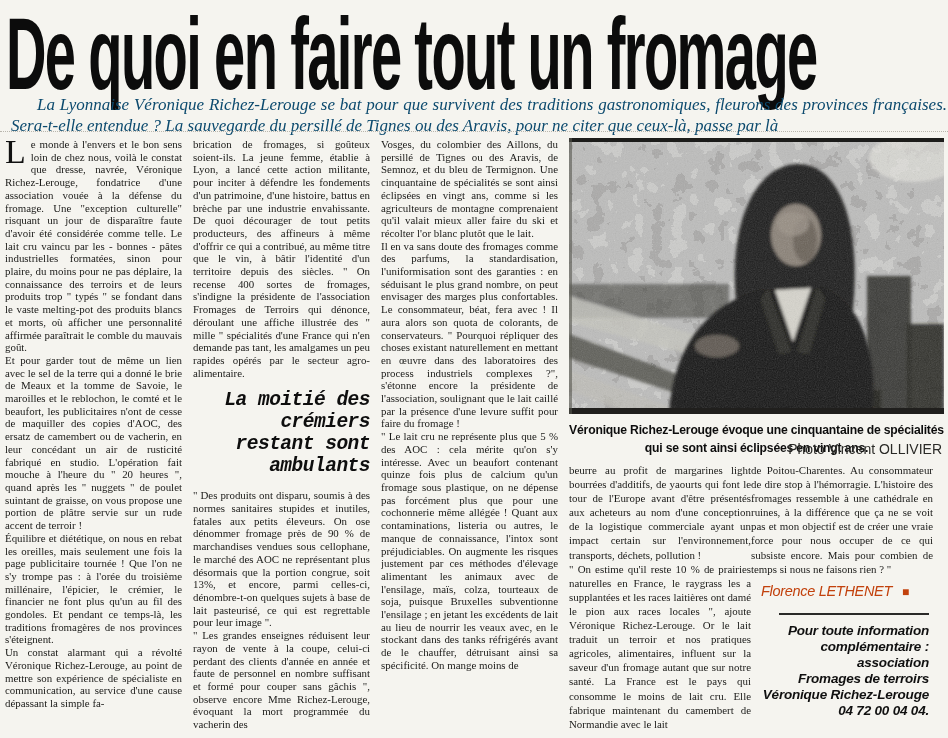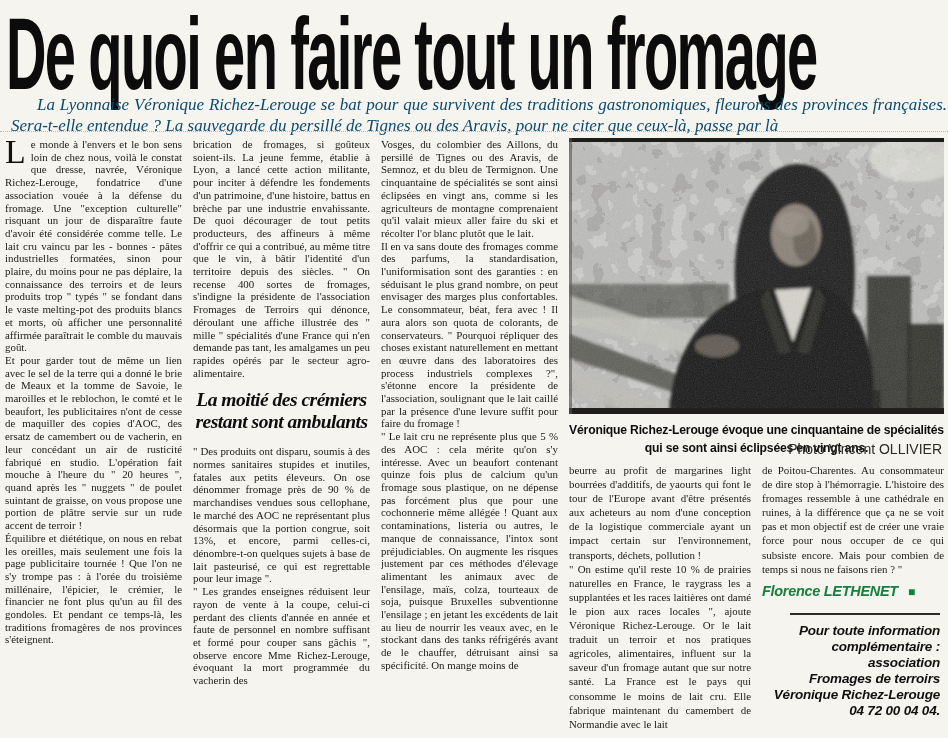--- a/index.html
+++ b/index.html
@@ -34,53 +34,53 @@
   .col{
     width:177px; flex:none; height:600px; overflow:hidden;
     font-size:10.9px; line-height:12.7px; text-align:justify;
   }
   .col p{margin:0; padding:0;}
   .dropcap{
     float:left; font-size:34px; line-height:25px;
     padding:1px 5px 0 0; font-weight:normal; color:#111;
   }
   .crosshead{
-    font-family:Liberation Serif, serif;
+    font-family:Liberation Mono, monospace;
     font-weight:bold; font-style:italic;
     font-size:19.5px !important; line-height:22px !important;
-    text-align:center; letter-spacing:-0.5px;
+    text-align:right; letter-spacing:-0.5px;
     margin:10px 0 12px 0 !important; color:#0e0e0e;
   }
   
   .right-block{width:375px; flex:none;}
   .photo{
     width:375px; height:276px; display:block; background:#9b9b94;
   }
   .caption-wrap{position:relative; margin-top:7px;}
   .caption{
     margin:0; font-family:"Liberation Sans", sans-serif;
     font-weight:bold; font-size:12.2px; line-height:18px;
     letter-spacing:-0.2px; white-space:pre-line; color:#0d0d0d;text-align:center;
   }
   .credit{
     position:absolute; right:2px; bottom:0;
     font-family:"Liberation Sans", sans-serif;
     font-weight:normal; font-size:14px; color:#2a2a27;
   }
-  .sub-cols{display:flex; gap:11px; margin-top:6px;}
+  .sub-cols{display:flex; margin-top:6px;}
   .sub-col{
     width:182px; flex:none; height:276px; overflow:hidden;
     font-size:10.9px; line-height:14.1px; text-align:justify;
   }
   .sub-col p{margin:0;}
   .byline{
-    margin:8px 14px 0 0 !important; text-align:left;
-    font-family:"Liberation Sans", sans-serif;
-    font-weight:bold; font-style:italic; font-size:14.5px;
-    letter-spacing:-0.3px; color:#15803d;
+    margin:8px 14px 0 0 !important; text-align:center;
+    font-family:"Liberation Sans", sans-serif;
+    font-weight:normal; font-style:italic; font-size:14.5px;
+    letter-spacing:-0.3px; color:#c2410c;
   }
   .byline-square{font-style:normal; font-size:12px; margin-left:10px;}
   .infobox{margin-top:14px;}
   .infobox-rule{
     width:150px; margin:0 4px 8px auto;
     border-top:2px solid #2a2a28;
   }
   .infobox-text{
     margin:0 4px 0 0 !important; text-align:right;
     font-family:"Liberation Sans", sans-serif;
@@ -99,20 +99,21 @@
   <p class="standfirst">La Lyonnaise Véronique Richez-Lerouge se bat pour que survivent des traditions gastronomiques, fleurons des provinces françaises. Sera-t-elle entendue ? La sauvegarde du persillé de Tignes ou des Aravis, pour ne citer que ceux-là, passe par là</p>
 
   <div class="rule-dotted"></div>
 
   <div class="body">
 
     <div class="col">
       <p><span class="dropcap">L</span><span>e monde à l'envers et le bon sens loin de chez nous, voilà le constat que dresse, navrée, Véronique Richez-Lerouge, fondatrice d'une association vouée à la défense du fromage. Une "exception culturelle" risquant un jour de disparaître faute d'avoir été considérée comme telle. Le lait cru vaincu par les - bonnes - pâtes industrielles formatées, sinon pour plaire, du moins pour ne pas déplaire, la connaissance des terroirs et de leurs produits trop " typés " se fondant dans le vaste melting-pot des produits blancs et morts, où afficher une personnalité affirmée paraîtrait le comble du mauvais goût.</span></p>
       <p>Et pour garder tout de même un lien avec le sel de la terre qui a donné le brie de Meaux et la tomme de Savoie, le maroilles et le reblochon, le comté et le beaufort, les publicitaires n'ont de cesse de maquiller des copies d'AOC, des ersatz de camembert ou de vacherin, en leur concédant un air de rusticité fabriqué en studio. L'opération fait mouche à l'heure du " 20 heures ", quand après les " nuggets " de poulet suintant de graisse, on vous propose une portion de plâtre servie sur un rude accent de terroir !</p>
       <p>Équilibre et diététique, on nous en rebat les oreilles, mais seulement une fois la page publicitaire tournée ! Que l'on ne s'y trompe pas : à l'orée du troisième millénaire, l'épicier, le crémier, le financier ne font plus qu'un au fil des gondoles. Et pendant ce temps-là, les traditions fromagères de nos provinces s'éteignent.</p>
+      <p>Un constat alarmant qui a révolté Véronique Richez-Lerouge, au point de mettre son expérience de spécialiste en communication, au service d'une cause dépassant la simple fa-</p>
     </div>
 
     <div class="col">
       <p>brication de fromages, si goûteux soient-ils. La jeune femme, établie à Lyon, a lancé cette action militante, pour inciter à défendre les fondements d'un patrimoine, d'une histoire, battus en brèche par une industrie envahissante. De quoi décourager de tout petits producteurs, des affineurs à même d'offrir ce qui a contribué, au même titre que le vin, à bâtir l'identité d'un territoire depuis des siècles. " On recense 400 sortes de fromages, s'indigne la présidente de l'association Fromages de Terroirs qui dénonce, déroulant une affiche illustrée des " mille " spécialités d'une France qui n'en demande pas tant, les amalgames un peu rapides opérés par le secteur agro-alimentaire.</p>
       <p class="crosshead">La moitié des crémiers restant sont ambulants</p>
       <p>" Des produits ont disparu, soumis à des normes sanitaires stupides et inutiles, fatales aux petits éleveurs. On ose dénommer fromage près de 90 % de marchandises vendues sous cellophane, le marché des AOC ne représentant plus désormais que la portion congrue, soit 13%, et encore, parmi celles-ci, dénombre-t-on quelques sujets à base de lait pasteurisé, ce qui est regrettable pour leur image ".</p>
       <p>" Les grandes enseignes réduisent leur rayon de vente à la coupe, celui-ci perdant des clients d'année en année et faute de personnel en nombre suffisant et formé pour couper sans gâchis ", observe encore Mme Richez-Lerouge, évoquant la mort programmée du vacherin des</p>
     </div>
 
     <div class="col">

